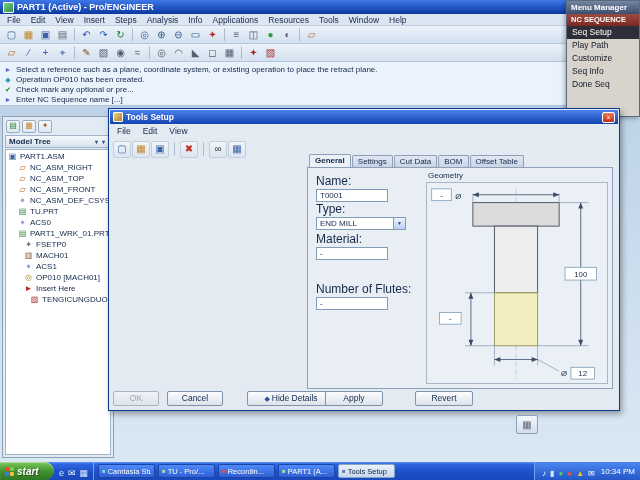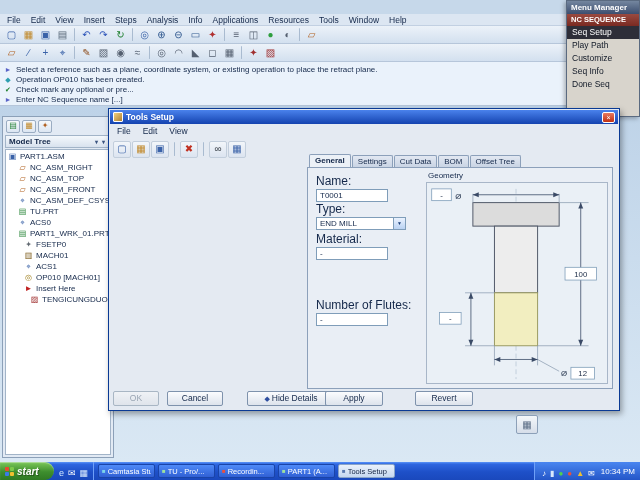--- a/index.html
+++ b/index.html
@@ -109,21 +109,21 @@
   .tab-panel{position:absolute;left:0;top:14px;right:0;bottom:0;background:#E9EEF5;
     border:1px solid #8CA0BA;box-sizing:border-box;}
   .field{position:absolute;left:8px;}
   .flabel{font-size:12px;margin-bottom:1px;white-space:nowrap;}
   .finput{background:#fff;border:1px solid #7F9DB9;height:13px;line-height:11px;font-size:8px;
     padding:0 3px;box-sizing:border-box;}
   .fselect{display:flex;align-items:stretch;background:#fff;border:1px solid #7F9DB9;height:13px;box-sizing:border-box;}
   .fselect .sval{flex:1;font-size:8px;line-height:11px;padding:0 3px;white-space:nowrap;overflow:hidden;}
   .fselect .sarrow{width:11px;background:linear-gradient(180deg,#EAF2FE,#BAD2F2);
     border-left:1px solid #7F9DB9;font-size:5px;line-height:11px;text-align:center;color:#1A3C78;}
-  .f-name{top:6px}.f-type{top:34px}.f-material{top:64px}.f-units{top:92px}.f-flutes{top:130px}
+  .f-name{top:6px}.f-type{top:34px}.f-material{top:64px}.f-units{top:92px}.f-flutes{top:114px}
   .w72{width:72px}.w90{width:90px}
   .geo-label{position:absolute;left:120px;top:3px;font-size:8px;}
   .geo-box{position:absolute;left:118px;top:14px;right:4px;bottom:4px;border:1px solid #A8B6C8;background:#EAF0F6;}
   .geo-svg{width:100%;height:100%;display:block;}
 
   .dlg-buttons{position:absolute;left:4px;right:8px;bottom:4px;height:15px;}
   .dbtn{position:absolute;height:15px;background:linear-gradient(180deg,#FBFCFE,#DDE3EC);
     border:1px solid #7E92AC;border-radius:2px;font-size:8.5px;line-height:13px;text-align:center;box-sizing:border-box;}
   .dbtn.disabled{color:#9AA6B4;border-color:#A8B6C4;background:linear-gradient(180deg,#EFF2F6,#DFE4EB);}
   .b-ok{left:0;width:46px}.b-cancel{left:54px;width:56px}.b-hide{left:134px;width:88px}
@@ -159,20 +159,27 @@
   .tray{margin-left:auto;height:18px;display:flex;align-items:center;gap:4px;padding:0 5px 0 7px;
     background:linear-gradient(180deg,#4A86F0,#2456C8);border-left:1px solid #6FA0F8;}
   .traywrap .glyph{font-size:8px;}
   .clock{color:#fff;font-size:8px;padding-left:2px;white-space:nowrap;}
 </style>
 </head>
 <body>
 
 <div class="screen">
 
+  <div class="titlebar">
+    <span class="app-ic app-icon"></span>
+    <span class="tb-title">PART1 (Active) - Pro/ENGINEER</span>
+    <span class="winbtn">–</span>
+    <span class="winbtn">□</span>
+    <span class="winbtn close">×</span>
+  </div>
 
   <div class="menubar">
     <span class="menu-item"><span>File</span></span>
       <span class="menu-item"><span>Edit</span></span>
       <span class="menu-item"><span>View</span></span>
       <span class="menu-item"><span>Insert</span></span>
       <span class="menu-item"><span>Steps</span></span>
       <span class="menu-item"><span>Analysis</span></span>
       <span class="menu-item"><span>Info</span></span>
       <span class="menu-item"><span>Applications</span></span>
@@ -433,21 +440,21 @@
         </span>
     </div>
 
 
     <div class="dlg-right">
       <div class="tabs">
         <span class="tab on"><span>General</span></span>
           <span class="tab"><span>Settings</span></span>
           <span class="tab"><span>Cut Data</span></span>
           <span class="tab"><span>BOM</span></span>
-          <span class="tab"><span>Offset Tree</span></span>
+          <span class="tab"><span>Offset Table</span></span>
       </div>
       <div class="tab-panel">
 
         <div class="field f-name">
           <div class="flabel">Name:</div>
           <div class="finput w72">T0001</div>
         </div>
 
         <div class="field f-type">
           <div class="flabel">Type:</div>

